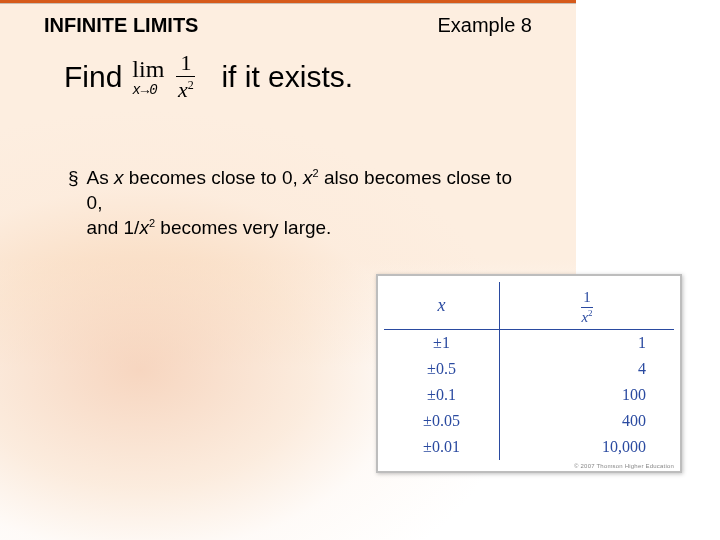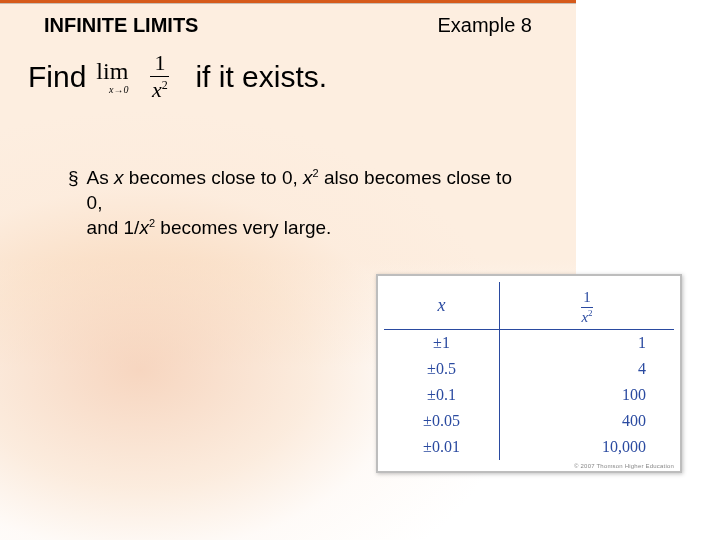--- a/index.html
+++ b/index.html
@@ -57,36 +57,36 @@
     position: absolute;
     top: 52px;
     left: 28px;
     right: 30px;
     font-size: 30px;
     color: #000;
     display: flex;
     align-items: center;
     white-space: nowrap;
   }
-  .prompt .word-find { margin-right: 8px; }
+  .prompt .word-find { margin-right: 8px; margin-left: 36px; }
   .limit-box {
     display: inline-flex;
     align-items: center;
     margin: 0 2px 0 2px;
   }
   .limit-op {
     display: inline-flex;
     flex-direction: column;
-    align-items: flex-end;
+    align-items: flex-start;
     font-family: "Times New Roman", serif;
     line-height: 1;
-    margin-right: 22px;
+    margin-right: 12px;
   }
   .limit-op .lim { font-size: 24px; }
-  .limit-op .sub { font-size: 10px; font-style: italic; margin-top: 2px; }
+  .limit-op .sub { font-size: 14px; font-style: italic; margin-top: 2px; font-family: Liberation Mono, monospace; }
   .frac {
     display: inline-flex;
     flex-direction: column;
     align-items: center;
     font-family: "Times New Roman", serif;
     line-height: 1;
   }
   .frac .num { font-size: 22px; padding: 0 4px 2px 4px; }
   .frac .bar { border-top: 1.4px solid #000; width: 100%; }
   .frac .den { font-size: 22px; font-style: italic; padding-top: 2px; }

